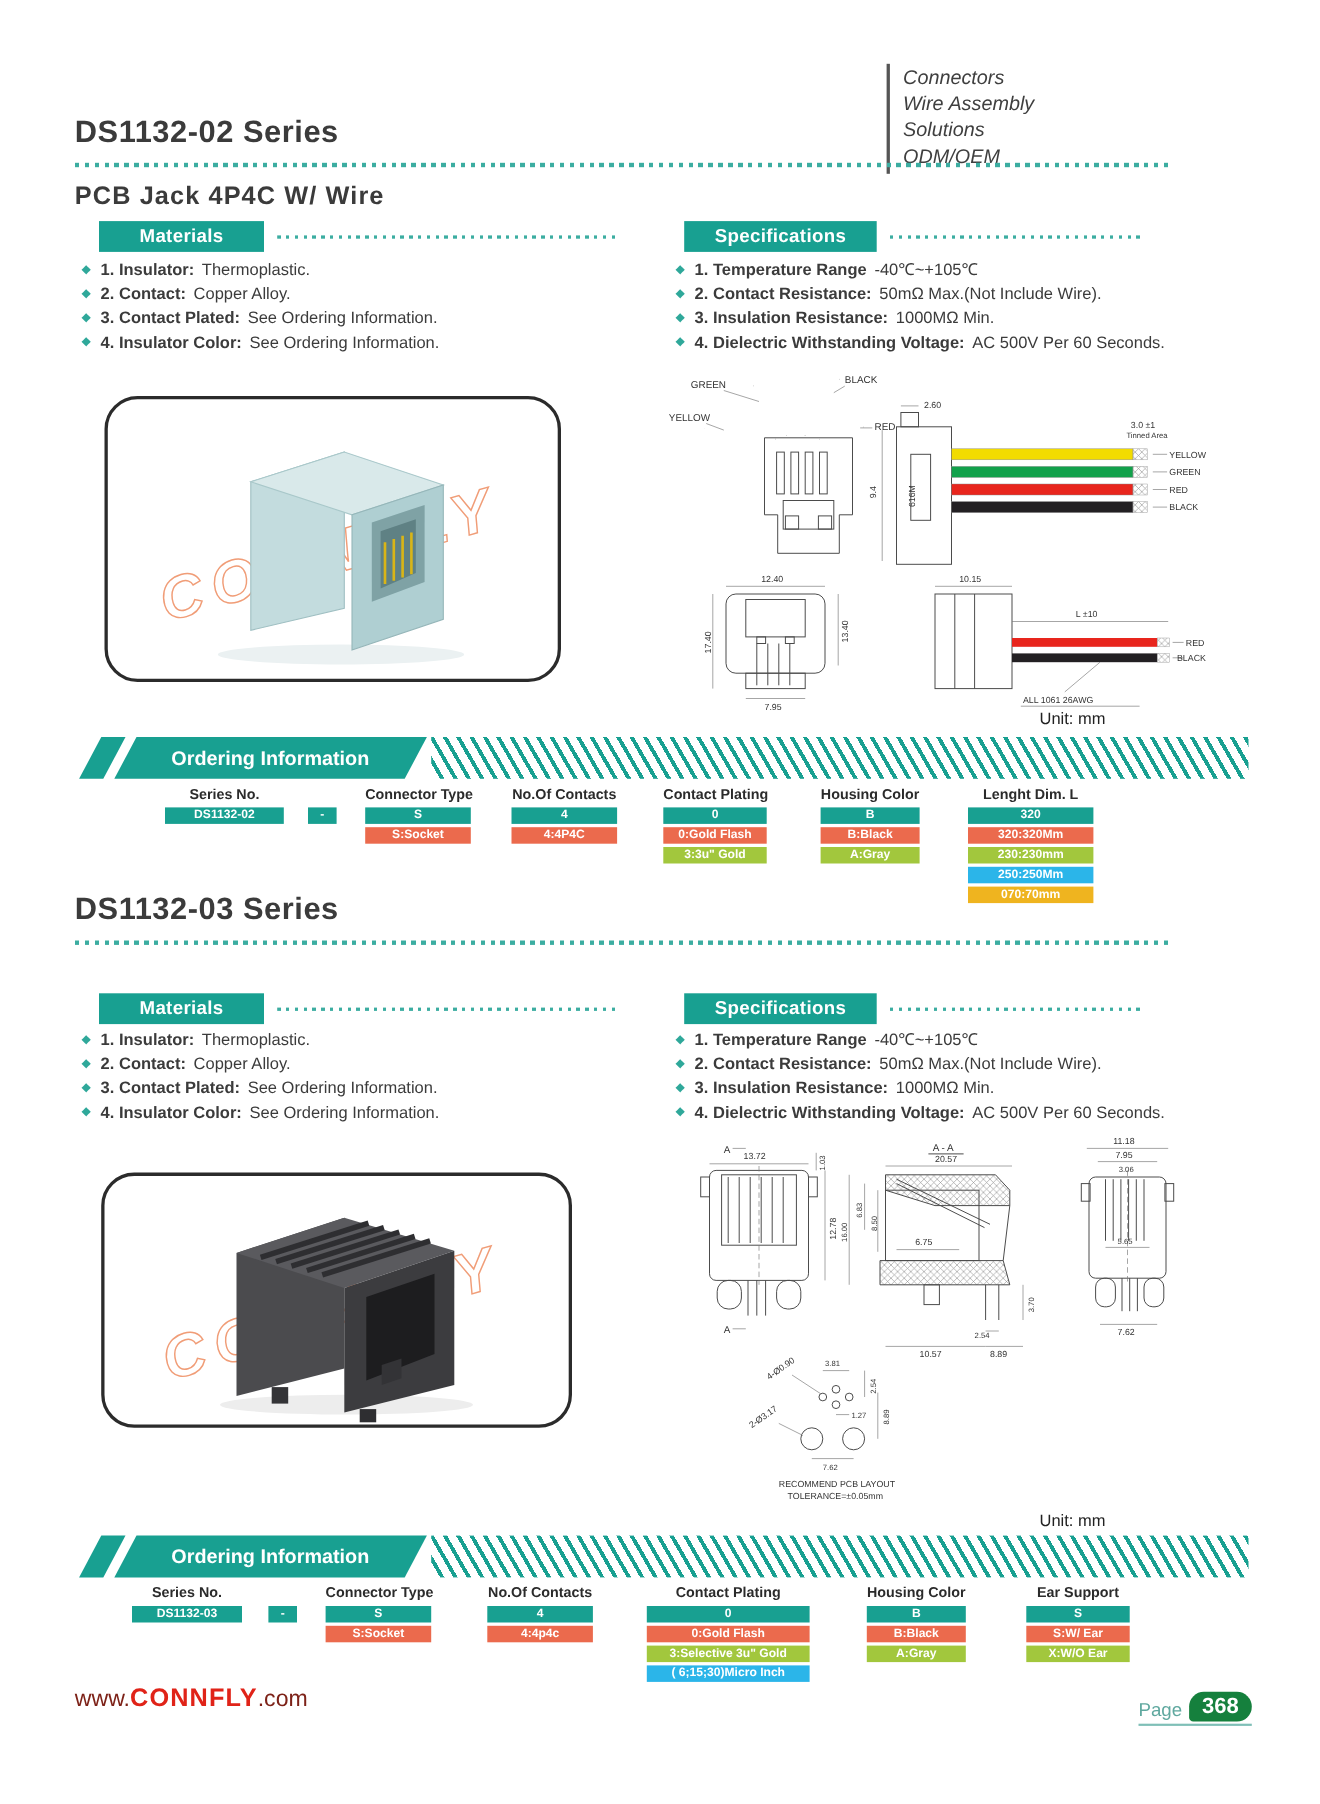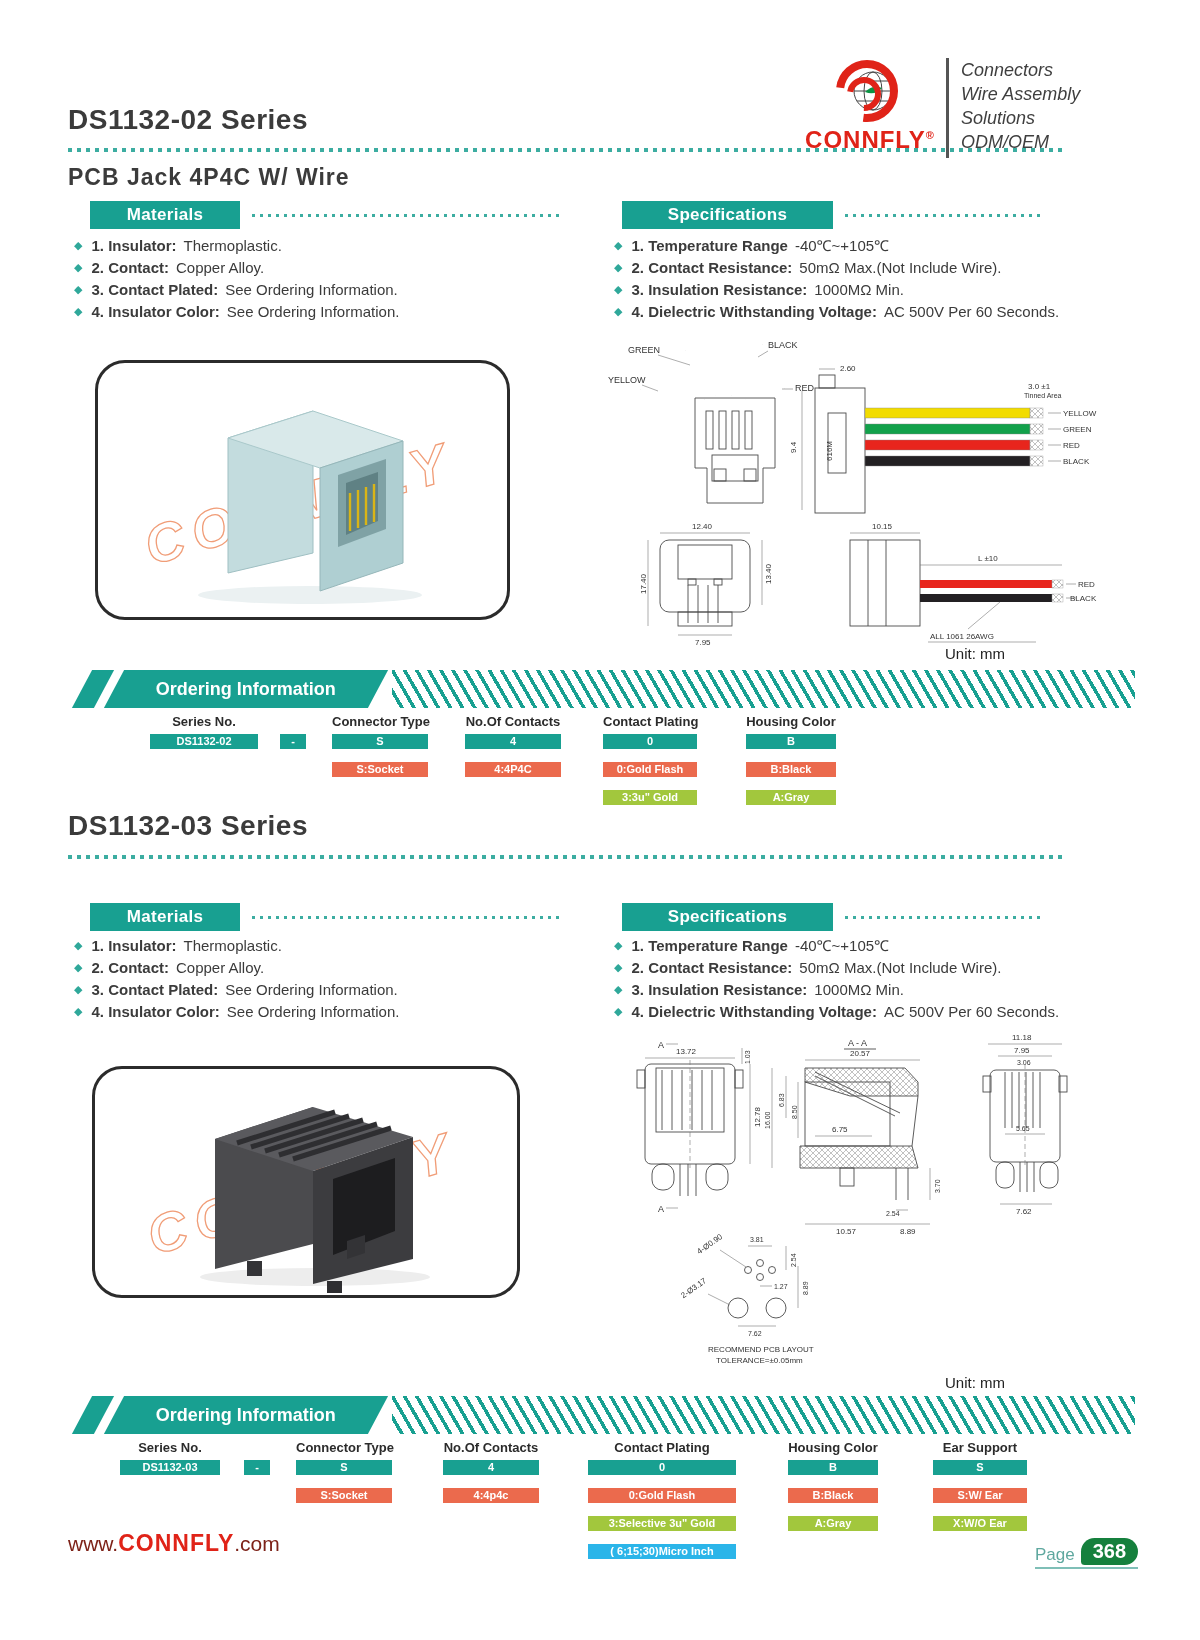--- a/index.html
+++ b/index.html
@@ -14,42 +14,42 @@
   .abs{position:absolute}
   .h1{font-size:28px;font-weight:bold;color:#3b3b3b;letter-spacing:.5px}
   .h2{font-size:23px;font-weight:bold;color:#3b3b3b;letter-spacing:1px}
 
   .dotline{height:4px;background:repeating-linear-gradient(90deg,var(--teal-dot) 0 4px,transparent 4px 9px)}
   .leader{flex:1;height:3px;margin-left:12px;align-self:center;background:repeating-linear-gradient(90deg,var(--teal-dot) 0 3px,transparent 3px 8px)}
 
   .sechead-row{display:flex;align-items:center}
   .sechead{background:var(--teal);color:#fff;font-weight:bold;font-size:17px;text-align:center;padding:4px 0;letter-spacing:.3px}
   .sechead.w1{width:150px}
-  .sechead.w2{width:211px}
+  .sechead.w2{width:175px}
 
   .bullets{display:flex;flex-direction:column;gap:7px}
   .bullet{display:flex;align-items:baseline;font-size:15px;line-height:15px}
   .dm{color:#2FA89A;font-size:11px;margin-right:9px;align-self:center}
   .bl{font-weight:bold;margin-right:7px;white-space:nowrap}
   .bv{white-space:nowrap}
 
   .imgbox{border:3px solid #2b2b2b;border-radius:30px;background:#fff;overflow:hidden}
   .wm{fill:none;stroke:#EE8C60;stroke-width:1.3px;font-size:54px;font-weight:bold;font-style:italic;letter-spacing:9px;text-transform:uppercase;opacity:.85}
 
   .unit{font-size:15px;color:#222;text-align:left;width:120px}
 
   .banner{display:flex;height:38px;align-items:stretch}
   .banner .lead{width:22px;background:var(--teal);transform:skewX(-28deg);margin-left:14px}
   .banner .blabel{background:var(--teal);transform:skewX(-28deg);margin-left:10px;padding:0 42px;display:flex;align-items:center}
   .banner .blabel span{transform:skewX(28deg);color:#fff;font-weight:bold;font-size:18px;white-space:nowrap}
   .banner .hatch{flex:1;margin-left:14px;background:repeating-linear-gradient(60deg,transparent 0 7px,var(--teal) 7px 10.5px)}
 
   .ocol{position:absolute;display:flex;flex-direction:column}
   .ohead{font-size:13px;font-weight:bold;text-align:center;height:20px;color:#2b2b2b;white-space:nowrap}
-  .ocell{height:15px;margin-bottom:13px;color:#fff;font-weight:bold;font-size:11px;line-height:15px;text-align:center;white-space:nowrap}
+  .ocell{height:15px;margin-bottom:3px;color:#fff;font-weight:bold;font-size:11px;line-height:15px;text-align:center;white-space:nowrap}
   .ocell.teal{background:var(--teal)} .ocell.orange{background:var(--orange)}
   .ocell.green{background:var(--green)} .ocell.blue{background:var(--blue)}
   .ocell.yellow{background:var(--yellow)}
 
   svg text{font-family:"Liberation Sans",sans-serif;fill:#333}
   .dl{stroke:var(--line);stroke-width:.9;fill:none}
   .dthin{stroke:#777;stroke-width:.6;fill:none}
   .t9{font-size:9px}.t8{font-size:8px}.t7{font-size:7px}
 
   .footer-brand{font-size:21px;color:#7D2218}
@@ -66,33 +66,20 @@
   .taglines{font-style:italic;font-size:18px;color:#3F3F3F;line-height:24px;font-weight:500}
 </style>
 </head>
 <body>
 
 <div class="page">
 
   <div class="abs h1" style="left:68px;top:104px">DS1132-02 Series</div>
 
   <div class="abs logo-cluster" style="left:800px;top:58px">
-    <div class="logo-left">
-      <svg width="78" height="66" viewBox="0 0 78 66">
-        <circle cx="42" cy="33" r="19" fill="none" stroke="#444" stroke-width="1"></circle>
-        <ellipse cx="42" cy="33" rx="9" ry="19" fill="none" stroke="#444" stroke-width="1"></ellipse>
-        <line x1="23" y1="33" x2="61" y2="33" stroke="#444" stroke-width="1"></line>
-        <line x1="26" y1="23" x2="58" y2="23" stroke="#444" stroke-width="1"></line>
-        <line x1="26" y1="43" x2="58" y2="43" stroke="#444" stroke-width="1"></line>
-        <path d="M34,34 q8,-8 17,-4 q-7,8 -17,4 z" fill="#0B9444"></path>
-        <circle cx="36" cy="33" r="27" fill="none" stroke="#E02318" stroke-width="8" stroke-dasharray="128 42" stroke-dashoffset="-88"></circle>
-        <circle cx="33" cy="36" r="14" fill="none" stroke="#E02318" stroke-width="6" stroke-dasharray="66 24" stroke-dashoffset="-46"></circle>
-      </svg>
-      <div class="brandtxt"><span>connfly</span><sup>®</sup></div>
-    </div>
     <div class="vdiv"></div>
     <div class="taglines">
       <div>Connectors</div>
       <div>Wire Assembly</div>
       <div>Solutions</div>
       <div>ODM/OEM</div>
     </div>
   </div>
 
   <div class="abs dotline" style="left:68px;top:148px;width:997px"></div>
@@ -307,20 +294,28 @@
       <div class="ohead">Contact Plating</div>
       <div class="ocell teal">0</div>
       <div class="ocell orange">0:Gold Flash</div>
       <div class="ocell green">3:3u" Gold</div>
     </div>
     <div class="ocol" style="left:746px;width:90px">
       <div class="ohead">Housing Color</div>
       <div class="ocell teal">B</div>
       <div class="ocell orange">B:Black</div>
       <div class="ocell green">A:Gray</div>
+    </div>
+    <div class="ocol" style="left:880px;width:114px">
+      <div class="ohead">Lenght Dim. L</div>
+      <div class="ocell teal">320</div>
+      <div class="ocell orange">320:320Mm</div>
+      <div class="ocell green">230:230mm</div>
+      <div class="ocell blue">250:250Mm</div>
+      <div class="ocell yellow">070:70mm</div>
     </div>
   </div>
 
   <div class="abs h1" style="left:68px;top:810px">DS1132-03 Series</div>
   <div class="abs dotline" style="left:68px;top:855px;width:997px"></div>
 
   <div class="abs sechead-row" style="left:90px;top:903px;width:470px">
     <div class="sechead w1">Materials</div>
     <div class="leader"></div>
   </div>

